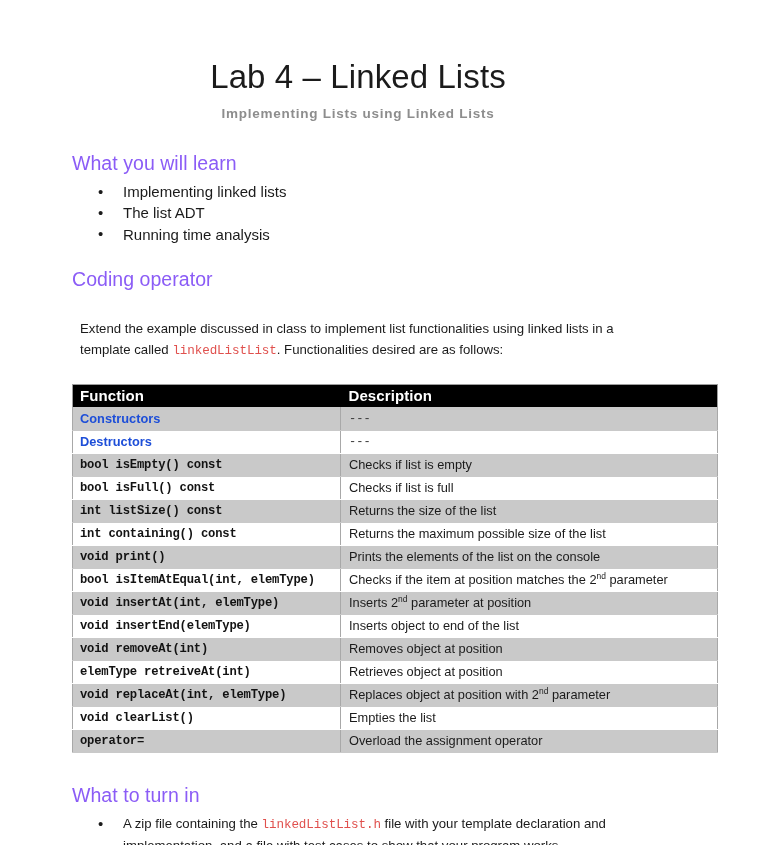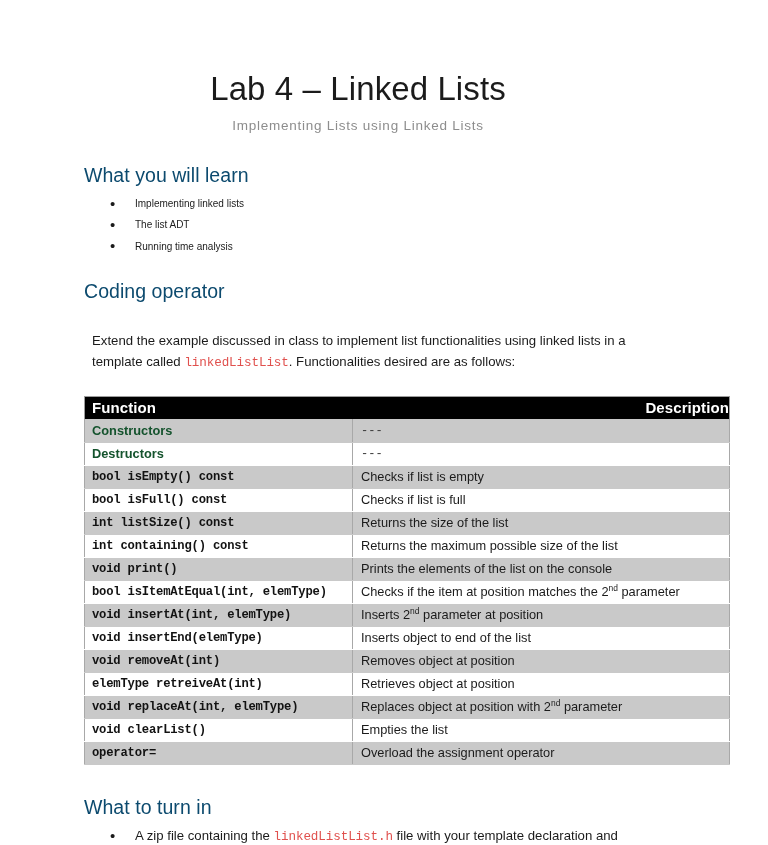--- a/index.html
+++ b/index.html
@@ -15,71 +15,71 @@
     font-family: "Liberation Sans", "DejaVu Sans", sans-serif;
     color: #171717;
     -webkit-font-smoothing: antialiased;
   }
 
   .page {
     position: relative;
     width: 716px;
     height: 845px;
     box-sizing: border-box;
-    padding: 12px;
+    padding: 0;
   }
 
   
   .doc-title {
     text-align: center;
     font-size: 33px;
     font-weight: 400;
     color: #1b1b1b;
     letter-spacing: 0.1px;
     margin: 0;
     padding-top: 58px;
     line-height: 1.15;
   }
   .doc-subtitle {
     text-align: center;
     font-size: 13.5px;
-    font-weight: 400;
+    font-weight: 700;
     color: #8d8d8d;
     letter-spacing: 0.75px;
     margin: 0;
     padding-top: 10px;
   }
 
   
   .content {
     margin-left: 72px;
     margin-right: 52px;
   }
   h2.section-heading {
     font-size: 19.5px;
     font-weight: 400;
-    color: #0c4a6e;
+    color: #8b5cf6;
     margin: 0;
     line-height: 1.2;
     letter-spacing: 0.05px;
   }
   .h-learn  { padding-top: 31px; }
   .h-coding { padding-top: 22px; }
   .h-turnin { padding-top: 31px; }
 
   
   ul.bullets {
     list-style: none;
     margin: 0;
     padding: 0;
   }
   ul.bullets > li {
     position: relative;
     padding-left: 51px;
-    font-size: 10px;
+    font-size: 15px;
     line-height: 20.6px;
     color: #1b1b1b;
   }
   ul.bullets > li::before {
     content: "\2022";
     position: absolute;
     left: 26px;
     top: -0.5px;
     font-size: 15px;
     line-height: 20.6px;
@@ -137,21 +137,21 @@
     background: #000000;
     color: #ffffff;
     font-size: 15px;
     font-weight: bold;
     text-align: left;
     padding: 3px 0 3px 7px;
     line-height: 16px;
     border: none;
     letter-spacing: 0.1px;
   }
-  table.fn-table thead th.th-desc { padding-left: 8px; text-align: right; }
+  table.fn-table thead th.th-desc { padding-left: 8px; }
 
   table.fn-table tbody td {
     font-size: 12.6px;
     padding: 2px 6px 2px 7px;
     line-height: 16.5px;
     border-left: 1px solid #a8a8a8;
     border-right: 1px solid #a8a8a8;
     border-top: 1px solid #ffffff;
     border-bottom: 1px solid #ffffff;
     vertical-align: middle;
@@ -169,21 +169,21 @@
   table.fn-table tbody td.cell-fn.mono {
     font-family: "Liberation Mono", "DejaVu Sans Mono", monospace;
     font-size: 12.2px;
     font-weight: bold;
     color: #121212;
     letter-spacing: -0.2px;
   }
   table.fn-table tbody td.cell-fn.plainword {
     font-weight: bold;
     font-size: 12.8px;
-    color: #14532d;
+    color: #1d4ed8;
   }
   table.fn-table tbody td.cell-desc {
     font-size: 12.8px;
     color: #1b1b1b;
     padding-left: 8px;
   }
   table.fn-table tbody td.cell-desc.dashes {
     font-family: "Liberation Mono", "DejaVu Sans Mono", monospace;
     font-size: 12px;
     color: #3a3a3a;

